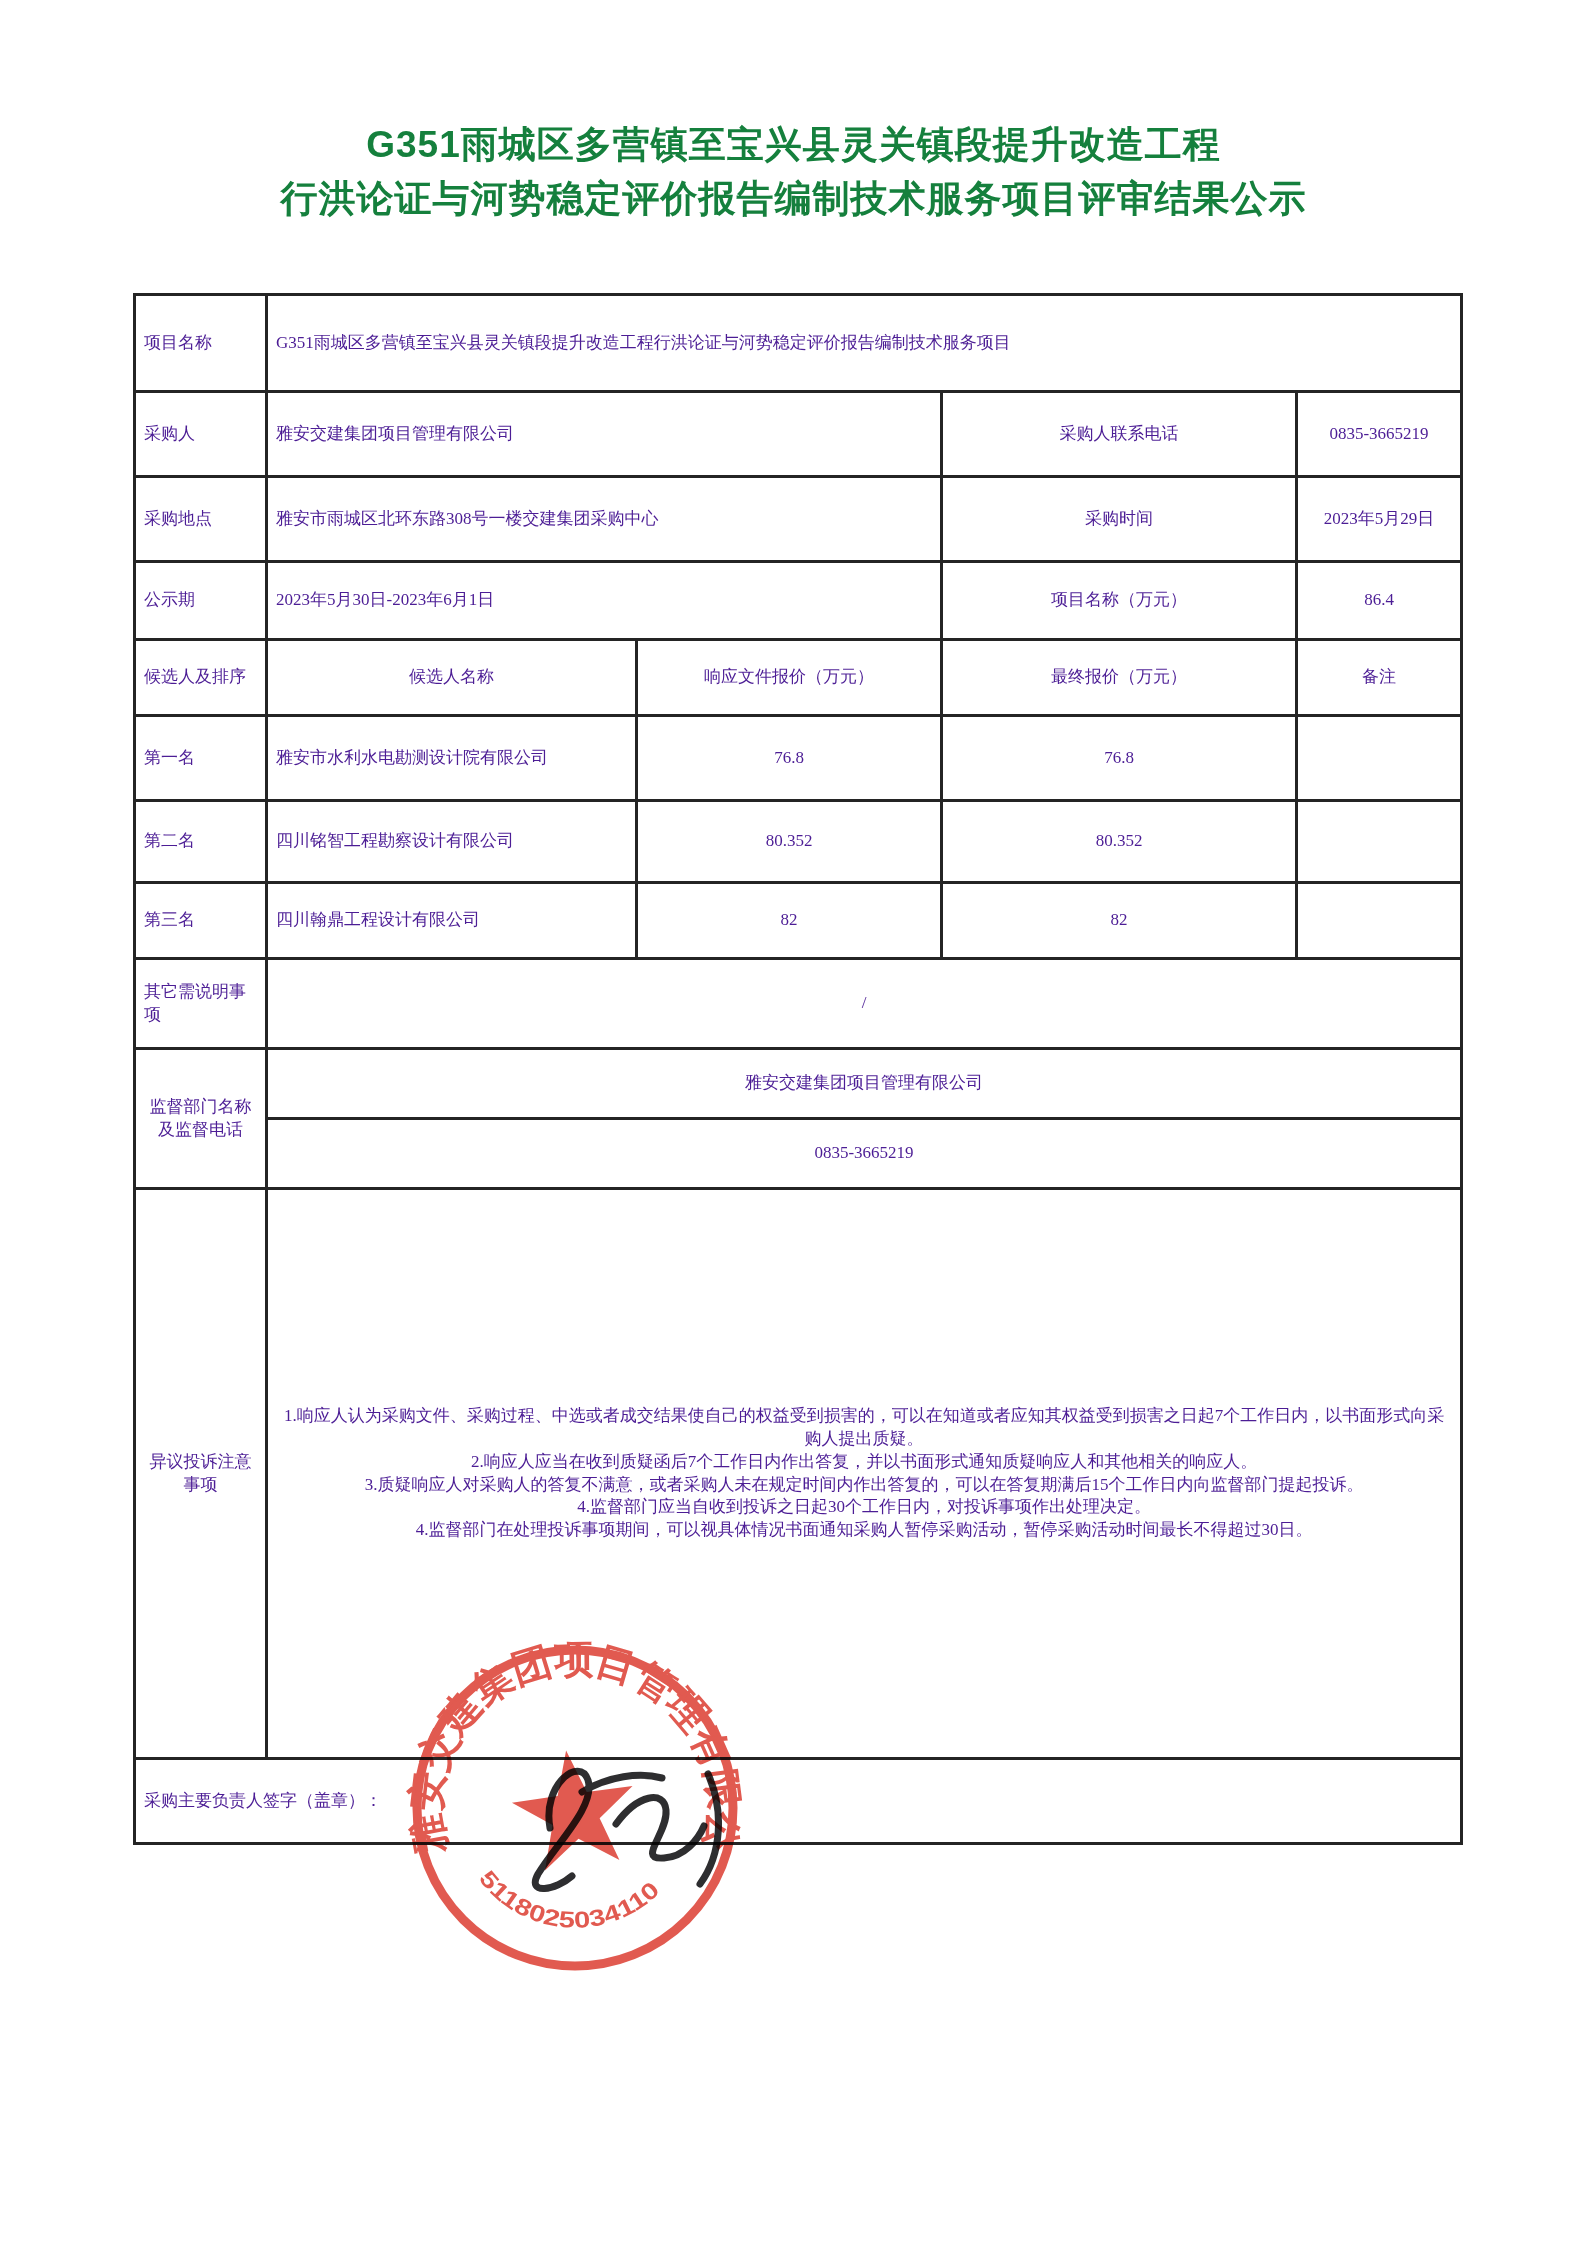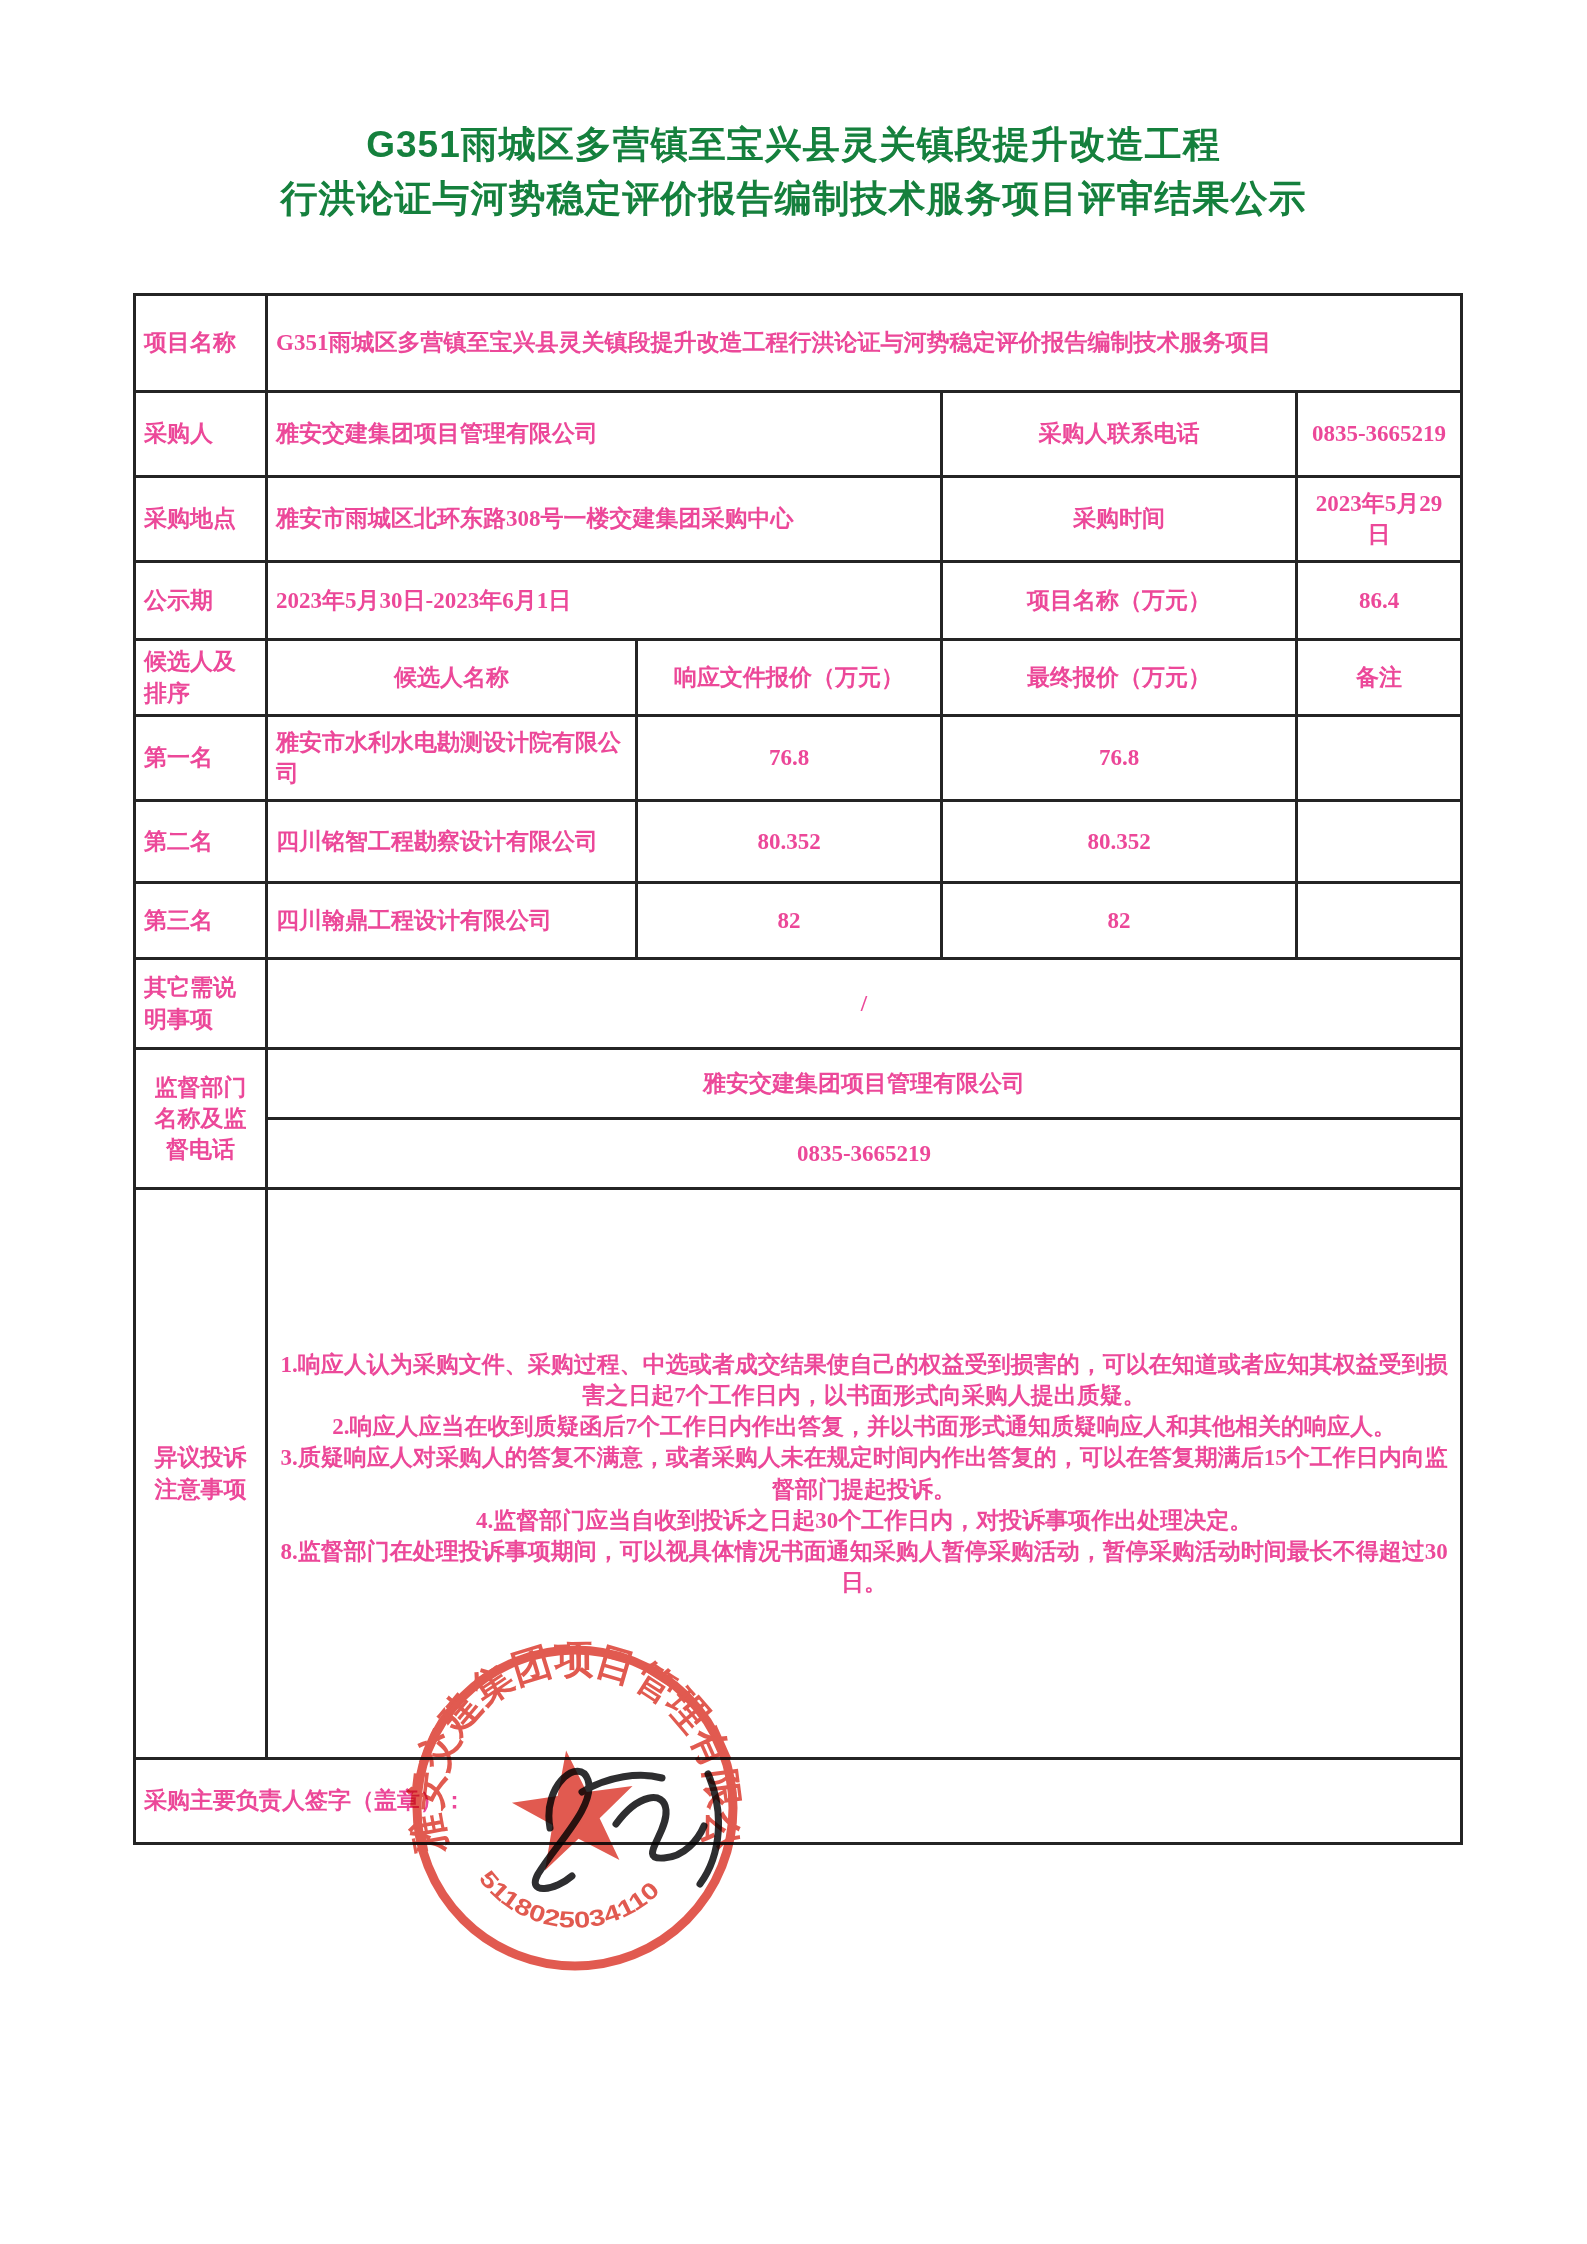--- a/index.html
+++ b/index.html
@@ -20,23 +20,22 @@
     line-height:1.45;
     color:#15803d;
     letter-spacing:1px;
   }
   table.doc{
     position:absolute;
     left:133px; top:293px;
     width:1327px;
     border-collapse:collapse;
     table-layout:fixed;
-    font-size:23px;
-    color:#ec4899;
-    font-weight:bold;
+    font-size:17px;
+    color:#4c1d95;
   }
   table.doc td{
     border:3px solid #242424;
     padding:4px 8px;
     vertical-align:middle;
     word-break:break-all;
     line-height:1.35;
   }
   td.lbl{ text-align:left; }
   td.lbl-center{ text-align:center; }
@@ -158,21 +157,21 @@
     <td class="val-center" colspan="4">0835-3665219</td>
   </tr>
 
   <tr style="height:570px;">
     <td class="lbl lbl-center">异议投诉注意事项</td>
     <td class="obj" colspan="4">
       <p>1.响应人认为采购文件、采购过程、中选或者成交结果使自己的权益受到损害的，可以在知道或者应知其权益受到损害之日起7个工作日内，以书面形式向采购人提出质疑。</p>
       <p>2.响应人应当在收到质疑函后7个工作日内作出答复，并以书面形式通知质疑响应人和其他相关的响应人。</p>
       <p>3.质疑响应人对采购人的答复不满意，或者采购人未在规定时间内作出答复的，可以在答复期满后15个工作日内向监督部门提起投诉。</p>
       <p>4.监督部门应当自收到投诉之日起30个工作日内，对投诉事项作出处理决定。</p>
-      <p>8.监督部门在处理投诉事项期间，可以视具体情况书面通知采购人暂停采购活动，暂停采购活动时间最长不得超过30日。</p>
+      <p>4.监督部门在处理投诉事项期间，可以视具体情况书面通知采购人暂停采购活动，暂停采购活动时间最长不得超过30日。</p>
     </td>
   </tr>
 
   <tr style="height:85px;">
     <td class="val-left" colspan="5">采购主要负责人签字（盖章）：</td>
   </tr>
 </tbody>
   </table>
 
 <svg class="stamp" viewBox="0 0 344 344" width="344" height="344">

